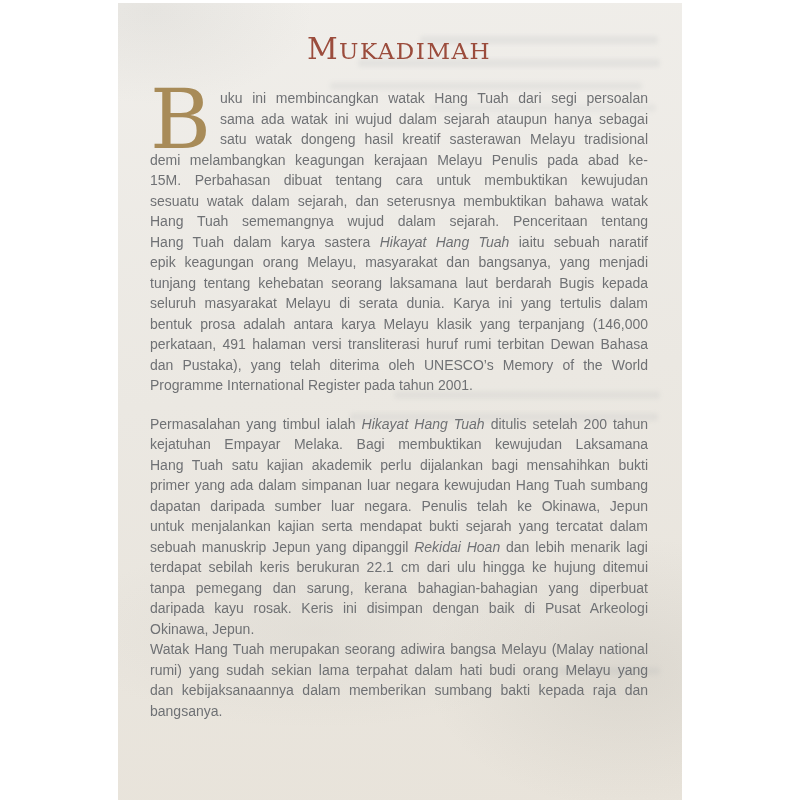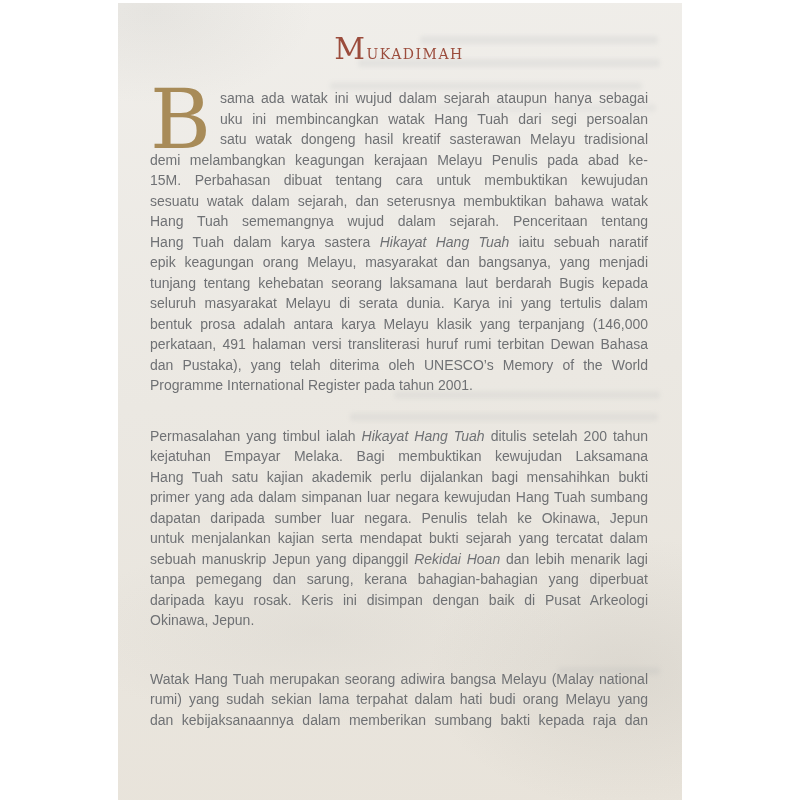--- a/index.html
+++ b/index.html
@@ -47,41 +47,41 @@
   .g7 { left: 440px; top: 664px; width: 102px; opacity: 0.11; }
 
   .content {
     position: relative;
     padding: 30px 34px 0 32px;
     height: 100%;
   }
 
   .title {
     font-family: "DejaVu Serif", "Liberation Serif", serif;
-    font-size: 14px;
+    font-size: 23px;
     letter-spacing: 1.5px;
     color: var(--title-color);
     text-align: center;
     height: 32px;
     line-height: 32px;
     margin-bottom: 23px;
   }
   .title::first-letter { font-size: 30px; }
 
   .para {
     font-size: 14px;
     line-height: 20.5px;
     color: var(--text-color);
   }
   .para .line { text-align: justify; text-align-last: justify; }
   .para .line.last { text-align-last: left; }
   .para em { font-style: italic; color: var(--text-color); }
 
-  .p2 { margin-top: 30px; }
-  .p3 { margin-top: 38px; }
+  .p2 { margin-top: 18px; }
+  .p3 { }
 
   .dropcap {
     float: left;
     width: 70px;
     height: 60px;
     font-family: "DejaVu Serif", "Liberation Serif", serif;
     font-size: 83px;
     line-height: 64px;
     color: var(--dropcap-color);
   }
@@ -98,22 +98,22 @@
     <div class="ghost g4"></div>
     <div class="ghost g5"></div>
     <div class="ghost g6"></div>
     <div class="ghost g7"></div>
 
     <div class="content">
       <div class="title">MUKADIMAH</div>
 
       <div class="para p1">
         <span class="dropcap">B</span>
-      <div class="line"><span>sama ada watak ini wujud dalam sejarah ataupun hanya sebagai</span></div>
-          <div class="line"><span>uku ini membincangkan watak Hang Tuah dari segi persoalan</span></div>
+      <div class="line"><span>uku ini membincangkan watak Hang Tuah dari segi persoalan</span></div>
+          <div class="line"><span>sama ada watak ini wujud dalam sejarah ataupun hanya sebagai</span></div>
           <div class="line"><span>satu watak dongeng hasil kreatif sasterawan Melayu tradisional</span></div>
           <div class="line"><span>demi melambangkan keagungan kerajaan Melayu Penulis pada abad ke-</span></div>
           <div class="line"><span>15M. Perbahasan dibuat tentang cara untuk membuktikan kewujudan</span></div>
           <div class="line"><span>sesuatu watak dalam sejarah, dan seterusnya membuktikan bahawa watak</span></div>
           <div class="line"><span>Hang Tuah sememangnya wujud dalam sejarah. Penceritaan tentang</span></div>
           <div class="line"><span>Hang Tuah dalam karya sastera </span><em>Hikayat Hang Tuah</em><span> iaitu sebuah naratif</span></div>
           <div class="line"><span>epik keagungan orang Melayu, masyarakat dan bangsanya, yang menjadi</span></div>
           <div class="line"><span>tunjang tentang kehebatan seorang laksamana laut berdarah Bugis kepada</span></div>
           <div class="line"><span>seluruh masyarakat Melayu di serata dunia. Karya ini yang tertulis dalam</span></div>
           <div class="line"><span>bentuk prosa adalah antara karya Melayu klasik yang terpanjang (146,000</span></div>
@@ -123,25 +123,27 @@
         </div>
 
       <div class="para p2">
           <div class="line"><span>Permasalahan yang timbul ialah </span><em>Hikayat Hang Tuah</em><span> ditulis setelah 200 tahun</span></div>
           <div class="line"><span>kejatuhan Empayar Melaka. Bagi membuktikan kewujudan Laksamana</span></div>
           <div class="line"><span>Hang Tuah satu kajian akademik perlu dijalankan bagi mensahihkan bukti</span></div>
           <div class="line"><span>primer yang ada dalam simpanan luar negara kewujudan Hang Tuah sumbang</span></div>
           <div class="line"><span>dapatan daripada sumber luar negara. Penulis telah ke Okinawa, Jepun</span></div>
           <div class="line"><span>untuk menjalankan kajian serta mendapat bukti sejarah yang tercatat dalam</span></div>
           <div class="line"><span>sebuah manuskrip Jepun yang dipanggil </span><em>Rekidai Hoan</em><span> dan lebih menarik lagi</span></div>
+          <div class="line"><span>terdapat sebilah keris berukuran 22.1 cm dari ulu hingga ke hujung ditemui</span></div>
           <div class="line"><span>tanpa pemegang dan sarung, kerana bahagian-bahagian yang diperbuat</span></div>
           <div class="line"><span>daripada kayu rosak. Keris ini disimpan dengan baik di Pusat Arkeologi</span></div>
           <div class="line last"><span>Okinawa, Jepun.</span></div>
         </div>
 
       <div class="para p3">
           <div class="line"><span>Watak Hang Tuah merupakan seorang adiwira bangsa Melayu (Malay national</span></div>
           <div class="line"><span>rumi) yang sudah sekian lama terpahat dalam hati budi orang Melayu yang</span></div>
           <div class="line"><span>dan kebijaksanaannya dalam memberikan sumbang bakti kepada raja dan</span></div>
+          <div class="line last"><span>bangsanya.</span></div>
         </div>
     </div>
   </div>
 </div>
 
 </body></html>

